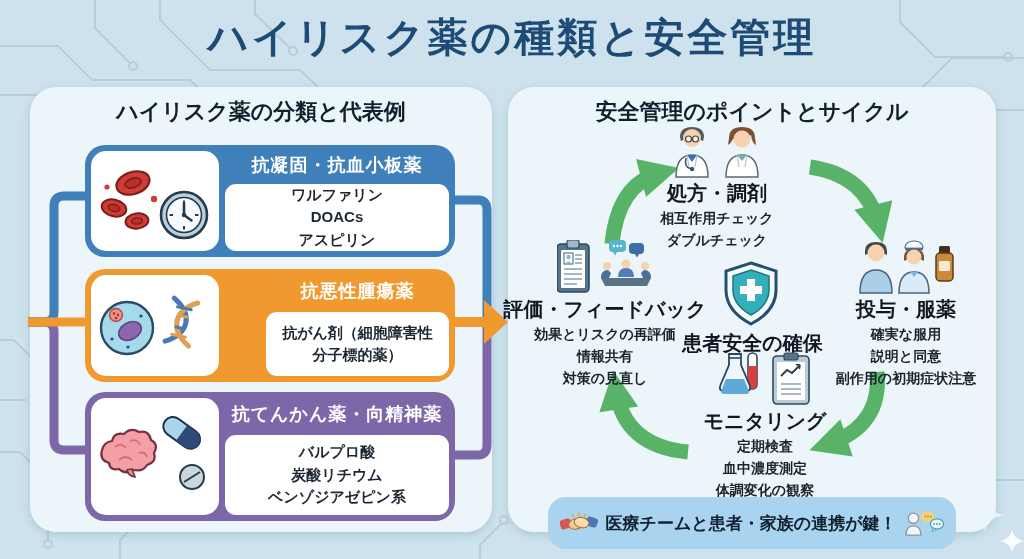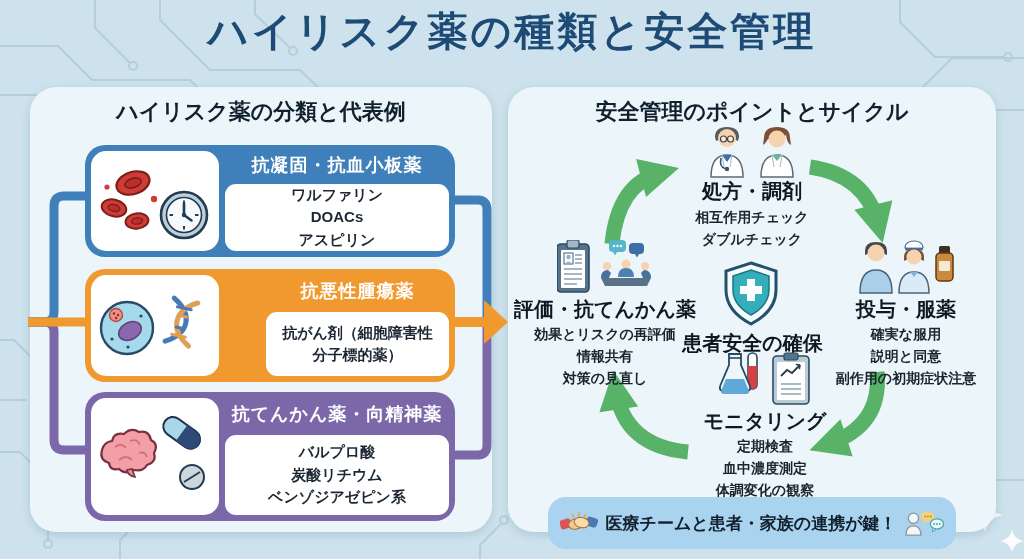--- a/index.html
+++ b/index.html
@@ -1,19 +1,19 @@
 <!DOCTYPE html>
 <html><head>
 <meta charset="utf-8">
 <style>
   html,body{margin:0;padding:0;}
   .stage{position:relative;width:1024px;height:559px;background:#cde2ec;overflow:hidden;
          font-family:"Liberation Sans","DejaVu Sans",sans-serif;color:#16222e;}
   .overlay{position:absolute;inset:0;width:1024px;height:559px;pointer-events:none;}
-  .main-title{position:absolute;top:4px;left:0;width:100%;margin:0;text-align:center;
+  .main-title{position:absolute;top:10px;left:0;width:100%;margin:0;text-align:center;
               font-size:40px;font-weight:800;color:#1d4b76;letter-spacing:3px;}
   .panel{position:absolute;background:#ecf5f9;border-radius:26px;
          box-shadow:0 3px 10px rgba(60,100,130,.20);}
   .panel-title{position:absolute;text-align:center;font-size:22px;font-weight:800;color:#10202e;}
   
   .cat{position:absolute;border-radius:20px;padding:6px;display:flex;gap:6px;box-sizing:border-box;}
   .cat-blue{background:#3f7fba}.cat-orange{background:#f0992f}.cat-purple{background:#7c68a8}
   .cat-iconbox{width:128px;flex:none;background:#fff;border-radius:15px;
                display:flex;align-items:center;justify-content:center;}
   .cat-right{flex:1;display:flex;flex-direction:column;gap:5px;min-width:0;}
@@ -216,21 +216,21 @@
       </marker>
     </defs>
     <g stroke="#58b368" stroke-width="15" fill="none">
       <path d="M612,244 Q618,184 660,173" marker-end="url(#ga)"></path>
       <path d="M810,167 Q866,175 878,224" marker-end="url(#ga)"></path>
       <path d="M877,372 Q882,426 828,444" marker-end="url(#ga)"></path>
       <path d="M688,452 Q624,446 616,390" marker-end="url(#ga)"></path>
     </g>
   </svg>
 
-  <div class="node" style="left:637px;top:124px;width:230px;font-family:Liberation Mono, monospace;">
+  <div class="node" style="left:602px;top:124px;width:230px;">
     <div class="icons">
       <svg width="96" height="54" viewBox="0 0 96 54">
         <g>
           <path d="M11,13 Q11,3 23,3 Q35,3 35,13 L34,17 Q23,11 12,17 Z" fill="#555b60"></path>
           <circle cx="23" cy="14" r="9" fill="#f6d3ae"></circle>
           <circle cx="19.5" cy="15" r="3" fill="#ffffff" fill-opacity=".55" stroke="#3c4650" stroke-width="1.2"></circle>
           <circle cx="26.5" cy="15" r="3" fill="#ffffff" fill-opacity=".55" stroke="#3c4650" stroke-width="1.2"></circle>
           <line x1="22.5" y1="15" x2="23.5" y2="15" stroke="#3c4650" stroke-width="1.2"></line>
           <path d="M7,53 Q7,31 23,31 Q39,31 39,53 Z" fill="#ffffff" stroke="#5b6b77" stroke-width="1.5"></path>
           <path d="M18,31 L23,38 L28,31 Z" fill="#3e6fae"></path>
@@ -348,21 +348,21 @@
           <circle cx="27" cy="24" r="4.5" fill="#f6d3ae"></circle>
           <path d="M19,37 q0,-9 8,-9 q8,0 8,9 z" fill="#4f7fb5"></path>
           <circle cx="8" cy="26" r="4" fill="#f6d3ae"></circle>
           <path d="M2,38 q0,-8 7,-8 l3,3 -2,5 z" fill="#46719f"></path>
           <circle cx="46" cy="26" r="4" fill="#f6d3ae"></circle>
           <path d="M52,38 q0,-8 -7,-8 l-3,3 2,5 z" fill="#46719f"></path>
           <path d="M2,38 h50 l-4,8 h-42 z" fill="#5a7288"></path>
         </g>
       </svg>
     </div>
-    <div class="node-title">評価・抗てんかん薬</div>
+    <div class="node-title">評価・フィードバック</div>
     <div class="node-details">
       <span>効果とリスクの再評価</span>
       <span>情報共有</span>
       <span>対策の見直し</span>
     </div>
   </div>
 
   <div class="shield-wrap" style="left:722px;top:261px;">
     <svg width="58" height="66" viewBox="0 0 58 66">
       <path d="M29,2 L54,10 V29 Q54,50 29,63 Q4,50 4,29 V10 Z" fill="#f4fbfd" stroke="#24506b" stroke-width="3"></path>

